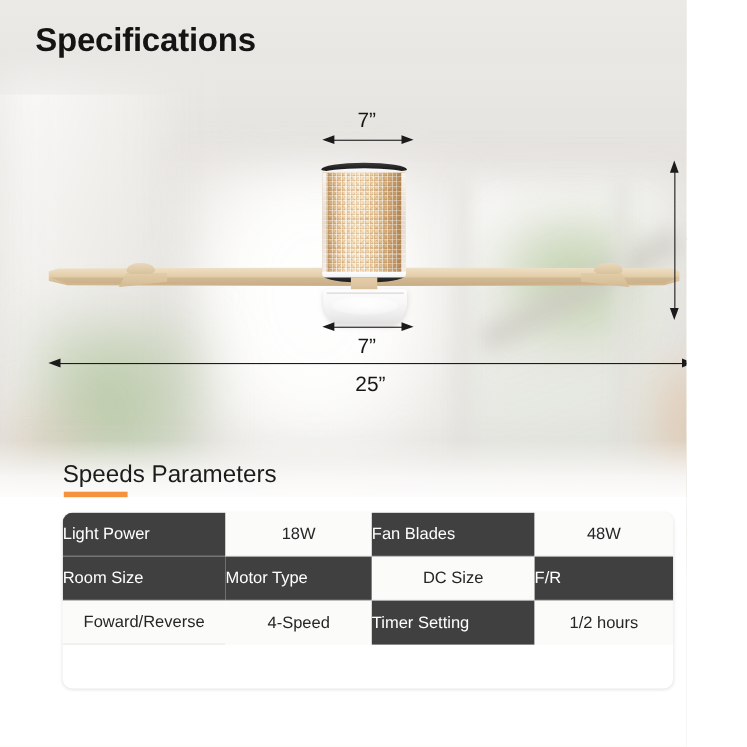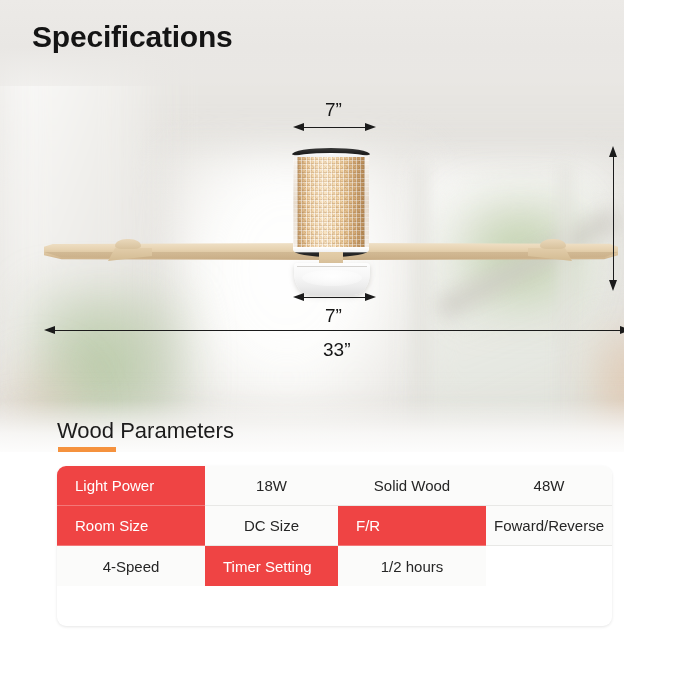--- a/index.html
+++ b/index.html
@@ -376,23 +376,22 @@
     grid-auto-rows: 40px;
     box-shadow: 0 1px 3px rgba(0,0,0,0.10);
   }
   .cell {
     display: flex;
     align-items: center;
     font-size: 15px;
     box-sizing: border-box;
   }
   .cell-label {
-    background: #ef4444;
+    background: #404040;
     color: #ffffff;
-    padding-left: 18px;
     border-bottom: 1px solid rgba(255,255,255,0.28);
   }
   .cell-label.last-row { border-bottom: none; }
   .cell-value {
     background: #fbfbfa;
     color: #262626;
     justify-content: center;
     border-bottom: 1px solid #e8e8e6;
   }
   .cell-value.last-row { border-bottom: none; }
@@ -469,34 +468,35 @@
     <div class="dim-line-v" style="left:613px; top:155px; height:126px;"></div>
     <div class="arrow arrow-u" style="left:609px; top:146px;"></div>
     <div class="arrow arrow-d" style="left:609px; top:280px;"></div>
     <div class="dim-label" style="left:623px; top:202px;">11.2”</div>
   </div>
 
   <div>
     <div class="dim-line-h" style="left:52px; top:330px; width:574px;"></div>
     <div class="arrow arrow-l" style="left:44px; top:326px;"></div>
     <div class="arrow arrow-r" style="left:620px; top:326px;"></div>
-    <div class="dim-label" style="left:323px; top:339px;">33”</div>
-  </div>
-
-  <div class="section-title">Wood Parameters</div>
+    <div class="dim-label" style="left:323px; top:339px;">25”</div>
+  </div>
+
+  <div class="section-title">Speeds Parameters</div>
   <div class="section-underline"></div>
 
   <div class="spec-table">
     <div class="cell cell-label">Light Power</div>
     <div class="cell cell-value">18W</div>
-    <div class="cell cell-value">Solid Wood</div>
+    <div class="cell cell-label">Fan Blades</div>
 
     <div class="cell cell-value">48W</div>
     <div class="cell cell-label">Room Size</div>
 
+    <div class="cell cell-label">Motor Type</div>
     <div class="cell cell-value">DC Size</div>
     <div class="cell cell-label">F/R</div>
     <div class="cell cell-value">Foward/Reverse</div>
 
     <div class="cell cell-value last-row">4-Speed</div>
     <div class="cell cell-label last-row">Timer Setting</div>
     <div class="cell cell-value last-row">1/2 hours</div>
   </div>
 
 </div>

